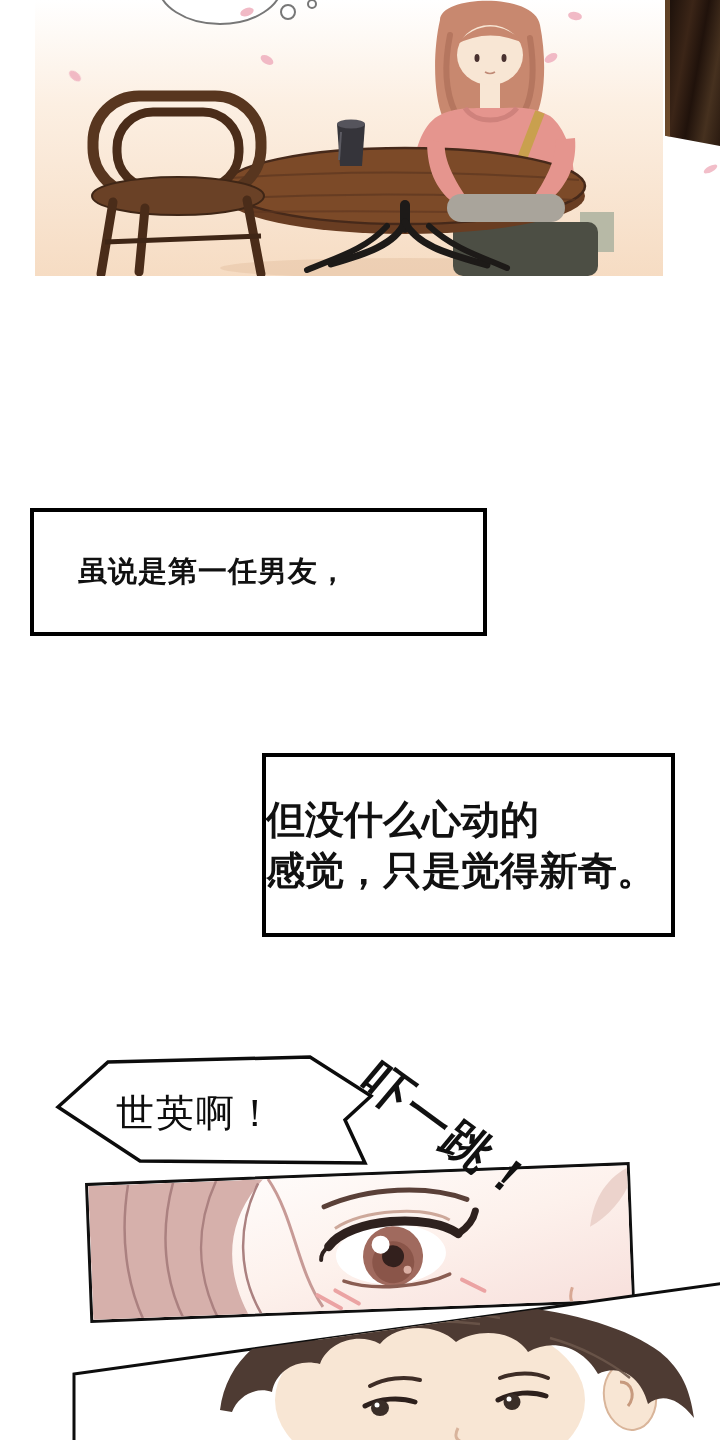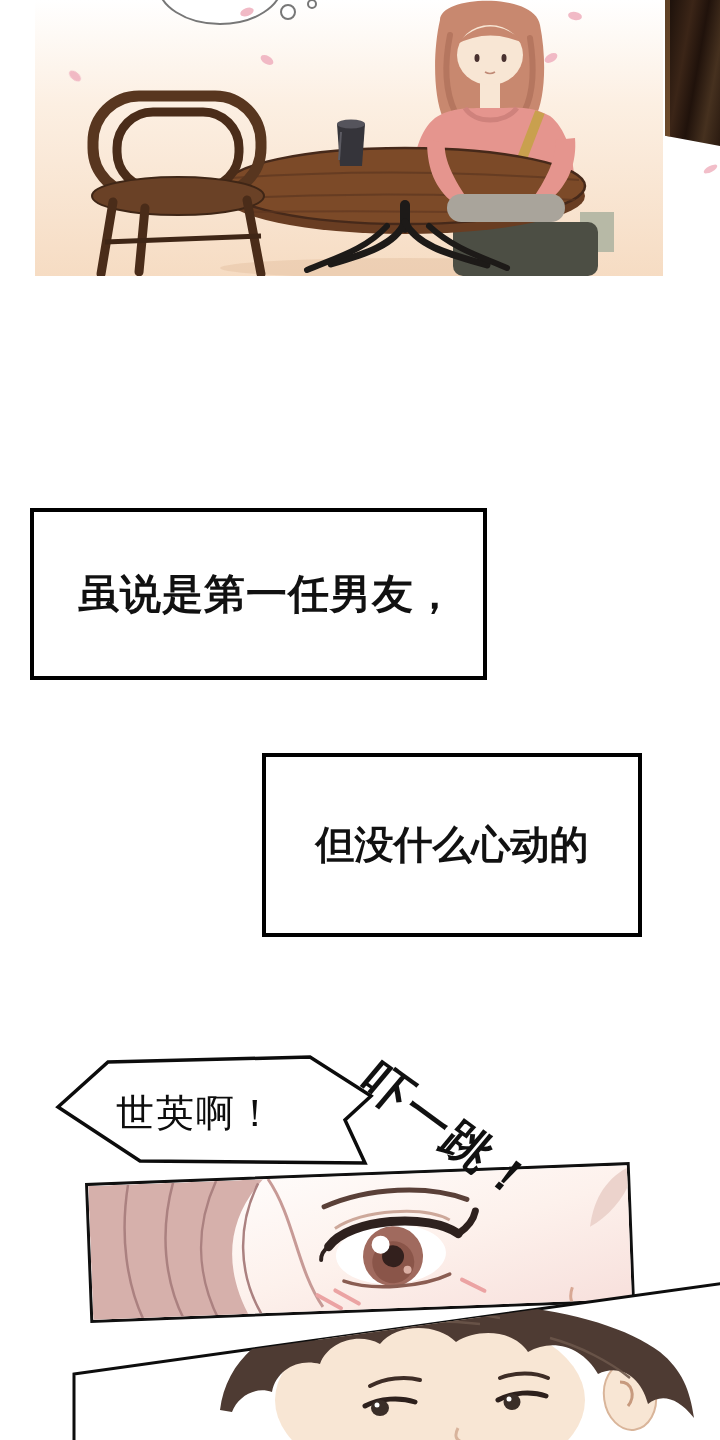--- a/index.html
+++ b/index.html
@@ -2,22 +2,22 @@
 <html><head>
 <meta charset="utf-8">
 <style>
   html,body{margin:0;padding:0;}
   body{font-family:"Liberation Sans","DejaVu Sans",sans-serif;background:#ffffff;}
   #page{position:relative;width:720px;height:1440px;background:#ffffff;overflow:hidden;}
   .abs{position:absolute;}
   .nbox{position:absolute;background:#ffffff;border:4px solid #000;box-sizing:border-box;
         display:flex;flex-direction:column;justify-content:center;color:#111;font-weight:700;}
   .nbox .line{white-space:nowrap;}
-  #nbox1{left:30px;top:508px;width:457px;height:172px;padding-left:44px;font-size:41px;letter-spacing:1px;}
-  #nbox2{left:262px;top:753px;width:380px;height:184px;font-size:39px;text-align:center;line-height:1.32;}
+  #nbox1{left:30px;top:508px;width:457px;height:128px;padding-left:44px;font-size:29px;letter-spacing:1px;}
+  #nbox2{left:262px;top:753px;width:413px;height:184px;font-size:39px;line-height:1.32;}
   #speech-text{position:absolute;left:116px;top:1088px;font-size:38px;font-weight:400;color:#0d0d0d;letter-spacing:2px;}
   #sfx-text{position:absolute;left:388px;top:1050px;font-size:47px;font-weight:800;color:#111;
             transform:rotate(36deg) skewX(-4deg);transform-origin:left top;white-space:nowrap;letter-spacing:3px;}
   #eye-panel{position:absolute;left:85px;top:1183px;width:545px;height:140px;
              transform:rotate(-2.2deg);transform-origin:top left;border:3px solid #101010;
              overflow:hidden;background:#fff;box-sizing:border-box;}
   #door-strip{position:absolute;left:665px;top:0;width:55px;height:146px;
               clip-path:polygon(0 0,100% 0,100% 100%,0 93%);
               background:
                 linear-gradient(90deg, rgba(150,105,60,0.55) 0 5px, rgba(0,0,0,0) 5px),
@@ -118,20 +118,21 @@
 
   <div id="door-strip"></div>
   <div id="stray-petal"></div>
 
   <div id="nbox1" class="nbox">
     <span class="line">虽说是第一任男友，</span>
   </div>
 
   <div id="nbox2" class="nbox">
     <span class="line">但没什么心动的</span>
+    <span class="line">感觉，只是觉得新奇。</span>
   </div>
 
   <div id="eye-panel">
     <svg width="545" height="140" viewBox="0 0 545 140">
       <defs>
         <linearGradient id="eyeBg" x1="0" y1="0" x2="1" y2="1">
           <stop offset="0" stop-color="#ffffff"></stop>
           <stop offset="0.55" stop-color="#fdf1ec"></stop>
           <stop offset="1" stop-color="#f7dfdb"></stop>
         </linearGradient>

